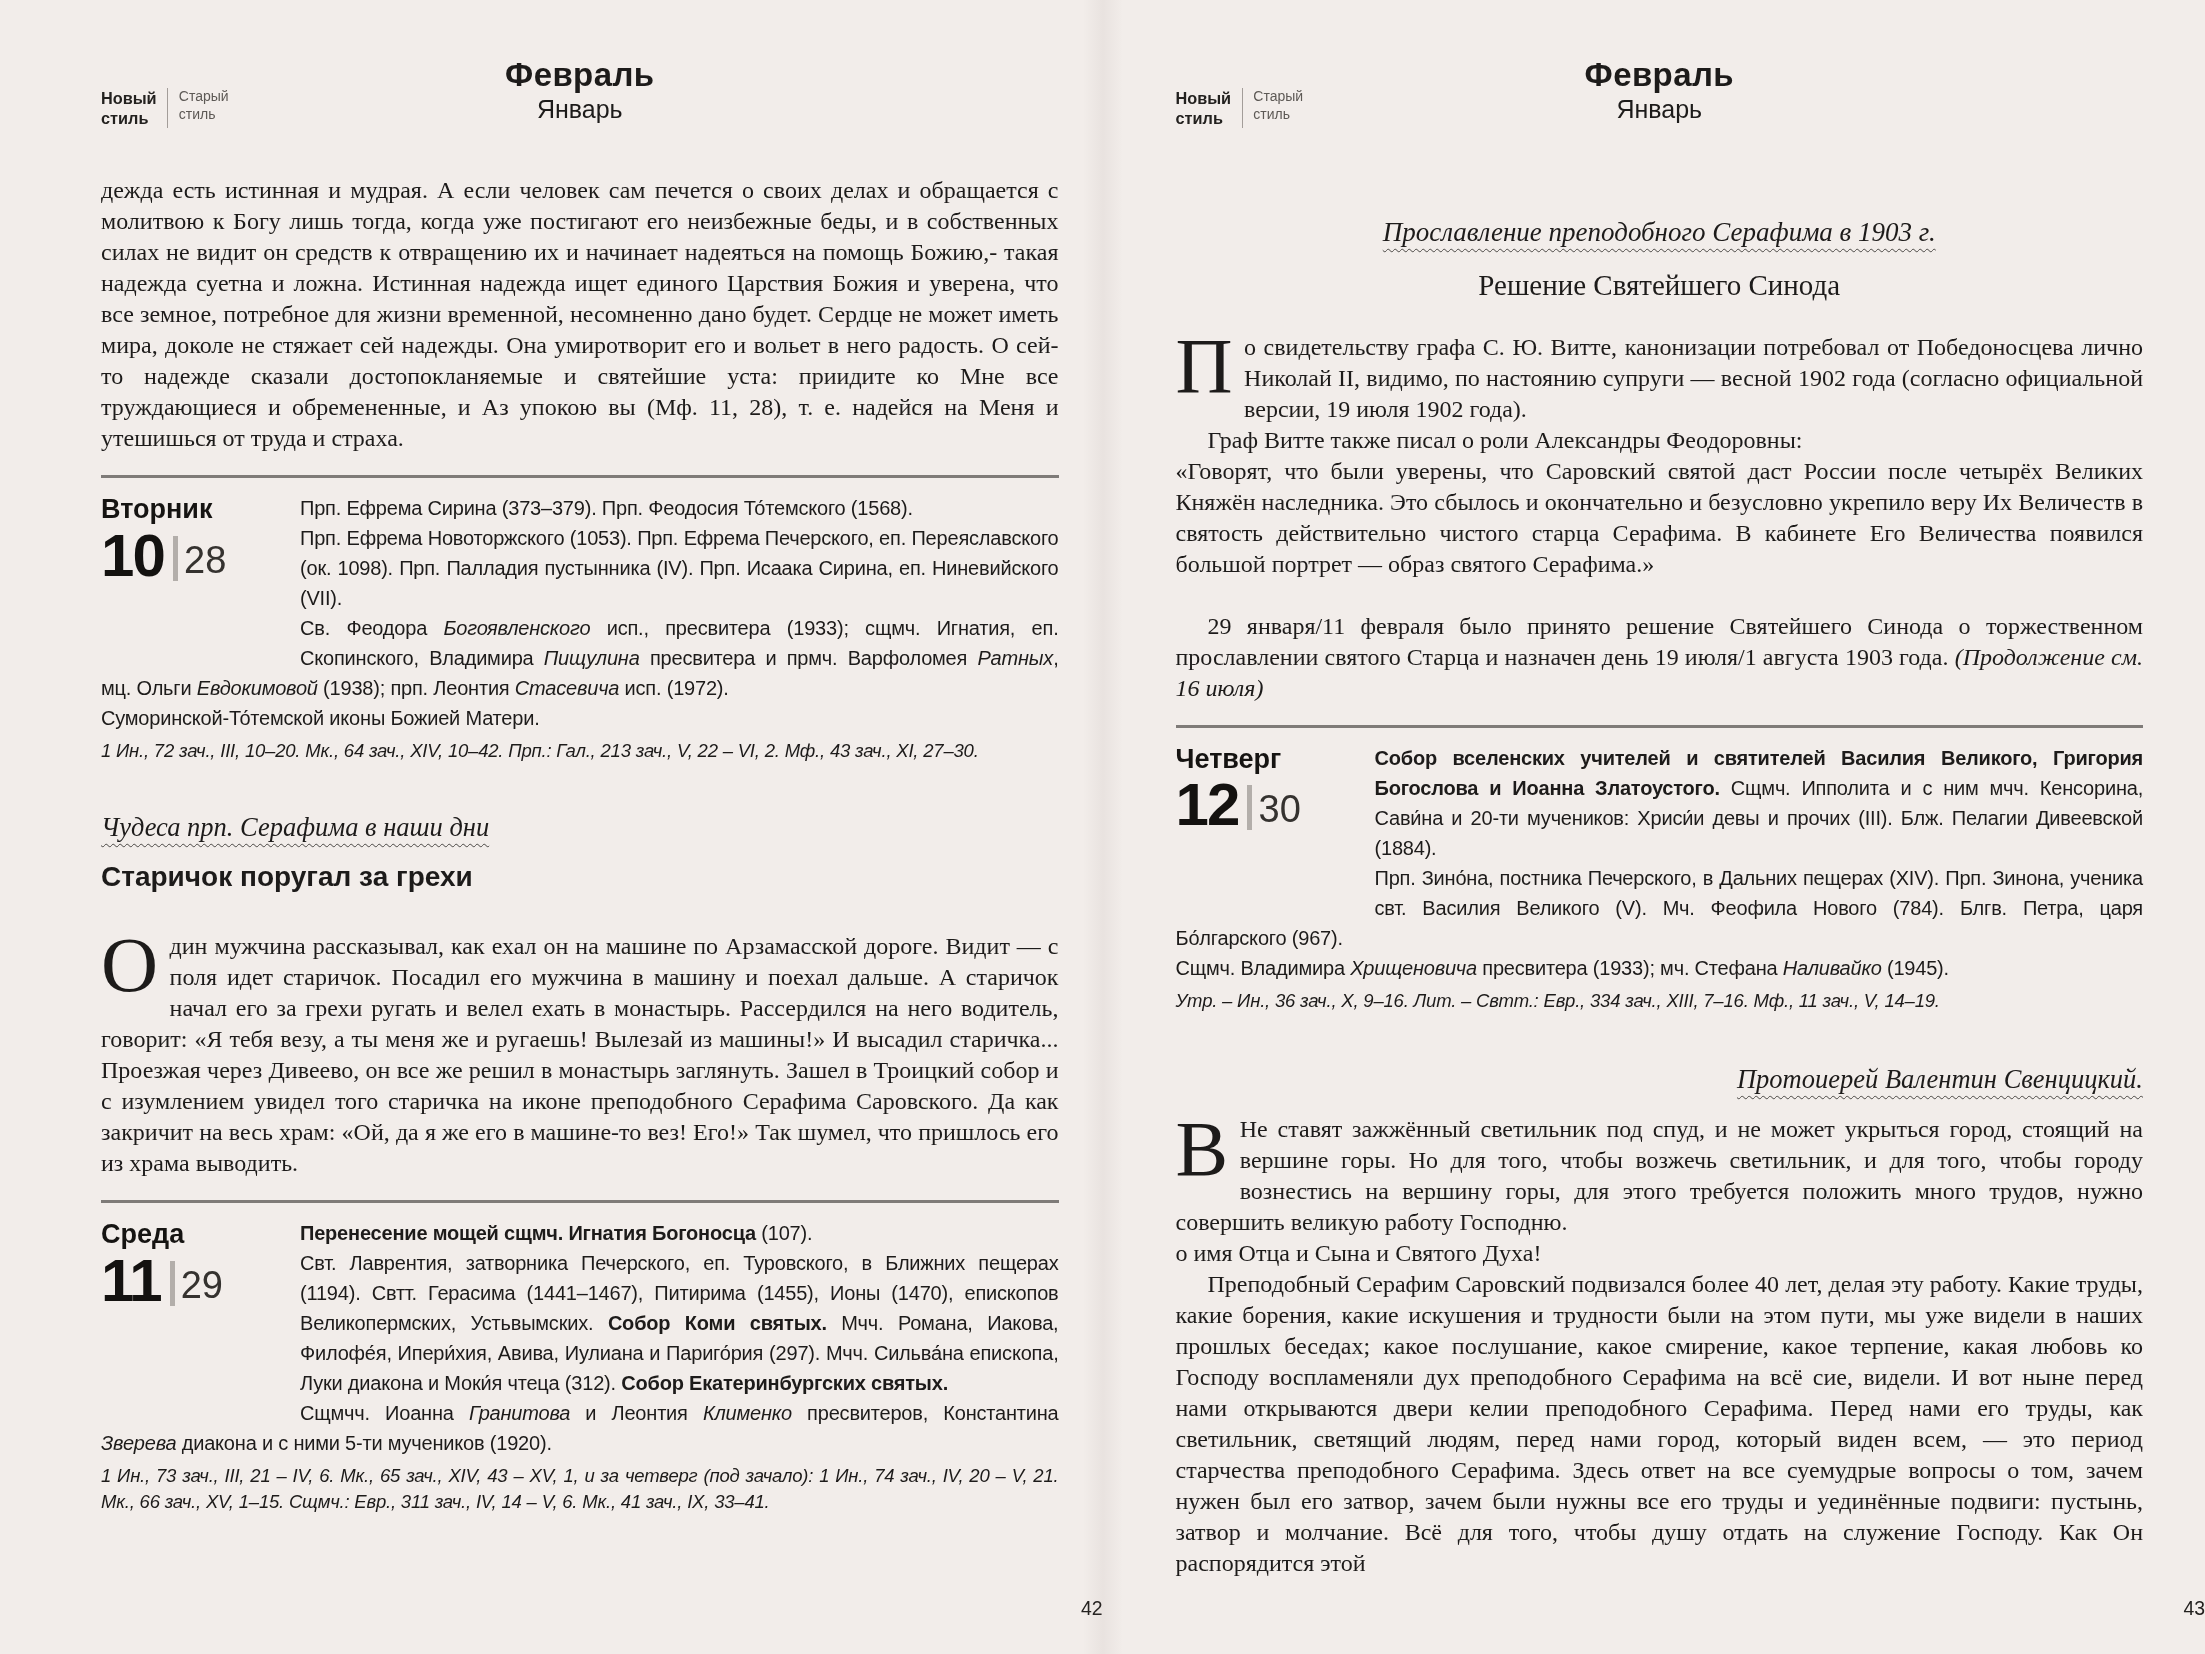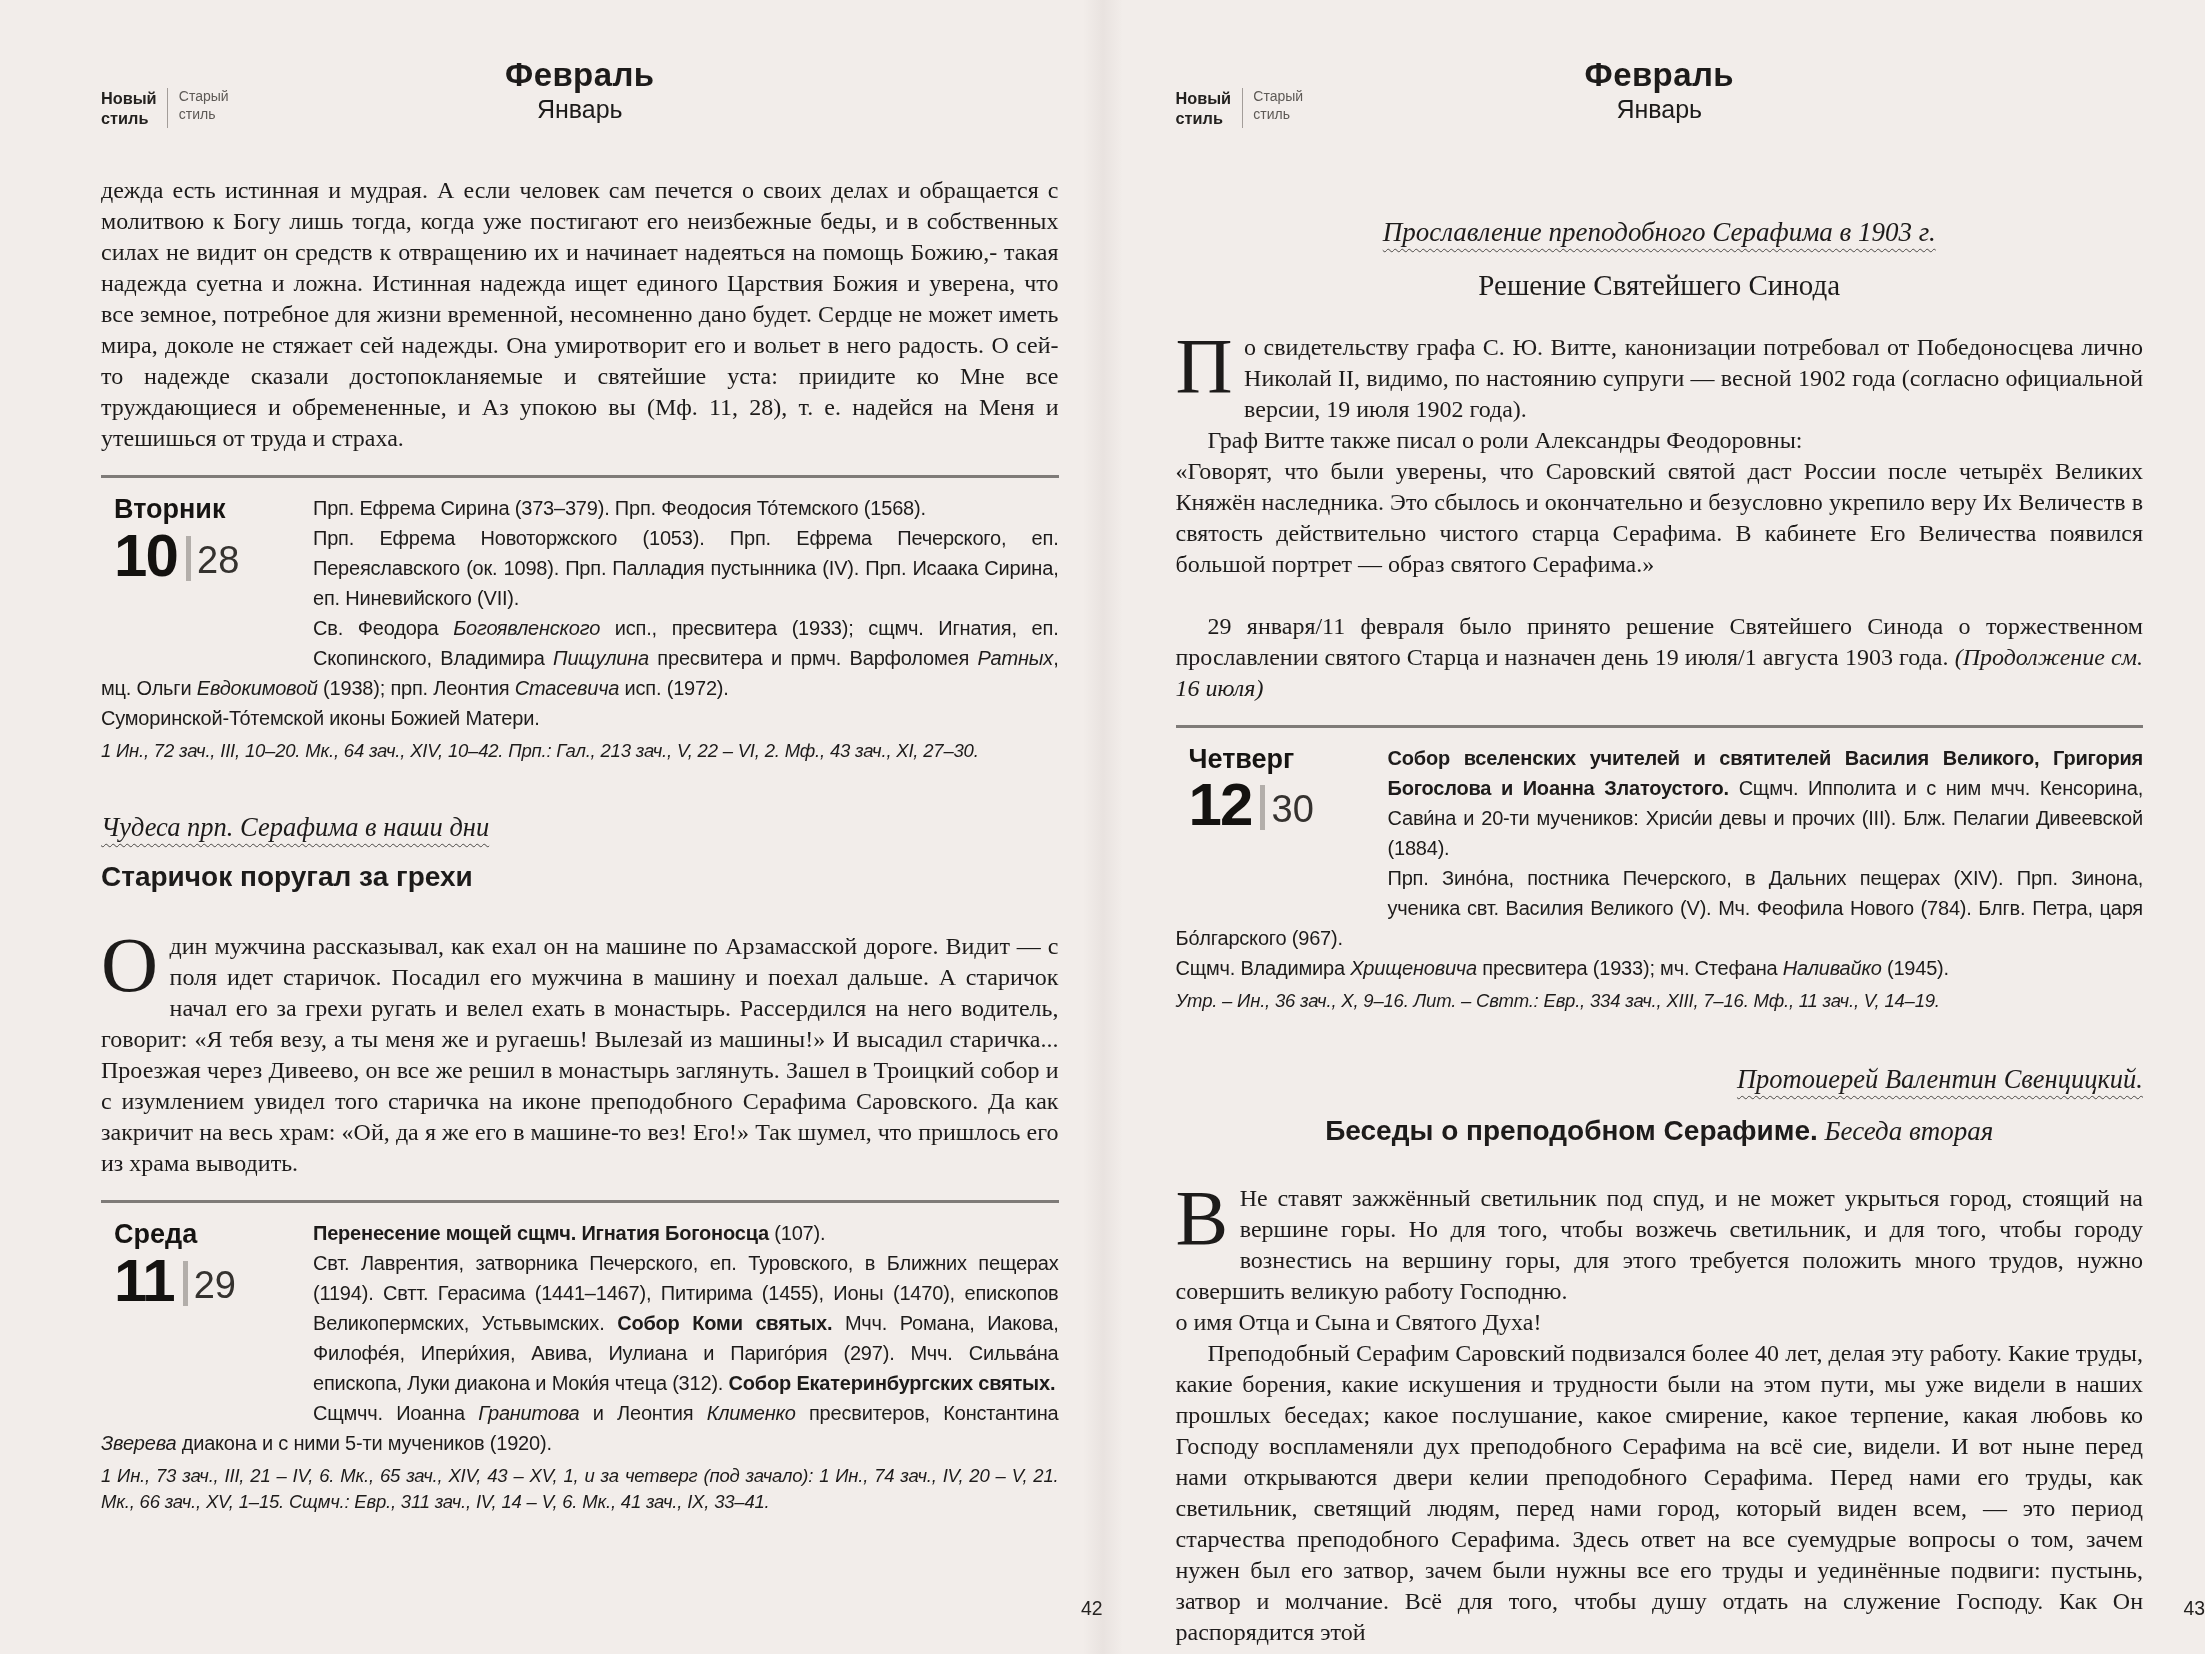--- a/index.html
+++ b/index.html
@@ -36,21 +36,21 @@
     padding:2.6px 11.5px 0 0; font-family:"Liberation Serif", serif;
   }
   .i { font-style:italic; }
   .b { font-weight:bold; }
   .sans { font-family:"Liberation Sans", sans-serif; }
 
   
   .rule { border:none; border-top:3.5px solid #7f7b78; margin:21px 0 15px 0; height:0; }
   .day-block { position:relative; }
   .day-block::after { content:""; display:block; clear:both; }
-  .day-label { float:left; width:199px; font-family:"Liberation Sans", sans-serif;margin-left:13px; }
+  .day-label { float:left; width:199px; font-family:"Liberation Sans", sans-serif; }
   .dl-h400 { min-height:176px; }
   .dl-h460 { min-height:203px; }
   .day-name { font-weight:bold; font-size:27px; line-height:32px; color:#161412; }
   .day-nums { display:flex; align-items:flex-end; margin-top:4.4px; }
   .num-new { font-size:60px; font-weight:bold; line-height:51px; letter-spacing:-1.8px; color:#141210; }
   .num-bar { width:4.9px; height:45px; background:#b3aeaa; margin:4.4px 6.2px 0 8.8px; }
   .num-old { font-size:38px; line-height:41px; color:#35322f; margin-top:10.6px; }
   .day-entries { font-family:"Liberation Sans", sans-serif; font-size:20px; line-height:30px; text-align:justify; letter-spacing:-0.2px; }
   .day-entries p { margin:0; }
   .liturgy { font-style:italic; font-size:18.5px; line-height:25.6px; padding-top:5.3px; }
@@ -204,21 +204,20 @@
       <div class="day-entries">
         <p class="entry"><span class="b">Собор вселенских учителей и святителей Василия Великого, Григория Богослова и Иоанна Златоустого.</span><span> Сщмч. Ипполита и с ним мчч. Кенсорина, Сави́на и 20-ти мучеников: Хриси́и девы и прочих (III). Блж. Пелагии Дивеевской (1884).</span></p>
         <p class="entry"><span>Прп. Зино́на, постника Печерского, в Дальних пещерах (XIV). Прп. Зинона, ученика свт. Василия Великого (V). Мч. Феофила Нового (784). Блгв. Петра, царя Бо́лгарского (967).</span></p>
         <p class="entry"><span>Сщмч. Владимира </span><span class="i">Хрищеновича</span><span> пресвитера (1933); мч. Стефана </span><span class="i">Наливайко</span><span> (1945).</span></p>
         <p class="entry liturgy">Утр. – Ин., 36 зач., X, 9–16. Лит. – Свтт.: Евр., 334 зач., XIII, 7–16. Мф., 11 зач., V, 14–19.</p>
       </div>
     </section>
 
     <div class="author-head"><span class="wavy">Протоиерей Валентин Свенцицкий.</span></div>
 
-    <div class="talk-head"><span class="b sans">Беседы о преподобном Серафиме.</span> <span class="i">Беседа вторая</span></div>
 
     <div class="para">
       <span class="drop-cap">В</span>
       <div>Не ставят зажжённый светильник под спуд, и не может укрыться город, стоящий на вершине горы. Но для того, чтобы возжечь светильник, и для того, чтобы городу вознестись на вершину горы, для этого требуется положить много трудов, нужно совершить великую работу Господню.</div>
       <div>о имя Отца и Сына и Святого Духа!</div>
       <span class="clear"></span>
     </div>
 
     <p class="para indent">Преподобный Серафим Саровский подвизался более 40 лет, делая эту работу. Какие труды, какие борения, какие искушения и трудности были на этом пути, мы уже видели в наших прошлых беседах; какое послушание, какое смирение, какое терпение, какая любовь ко Господу воспламеняли дух преподобного Серафима на всё сие, видели. И вот ныне перед нами открываются двери келии преподобного Серафима. Перед нами его труды, как светильник, светящий людям, перед нами город, который виден всем, — это период старчества преподобного Серафима. Здесь ответ на все суемудрые вопросы о том, зачем нужен был его затвор, зачем были нужны все его труды и уединённые подвиги: пустынь, затвор и молчание. Всё для того, чтобы душу отдать на служение Господу. Как Он распорядится этой</p>
 

